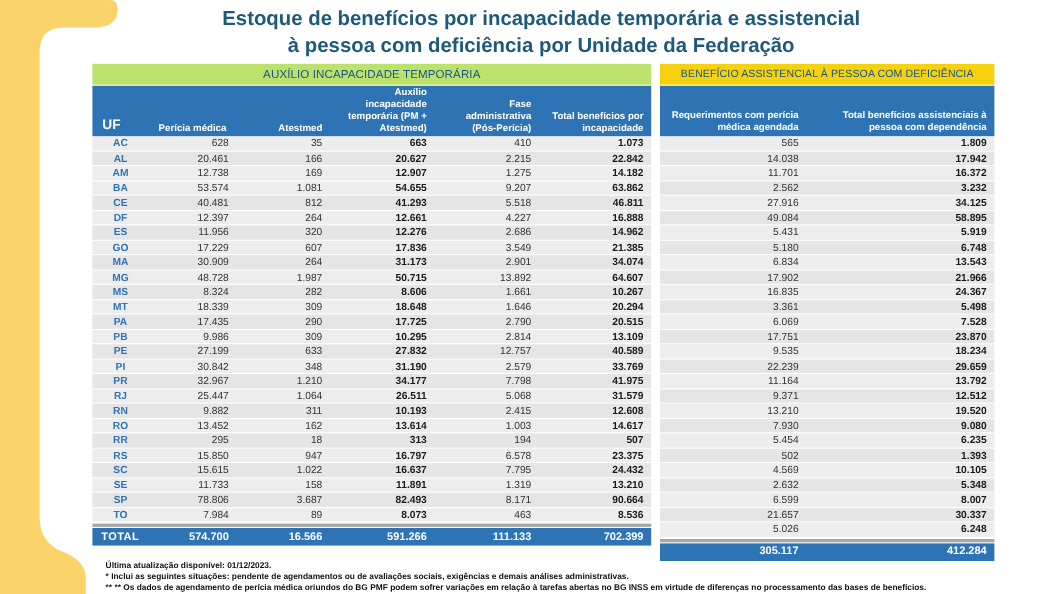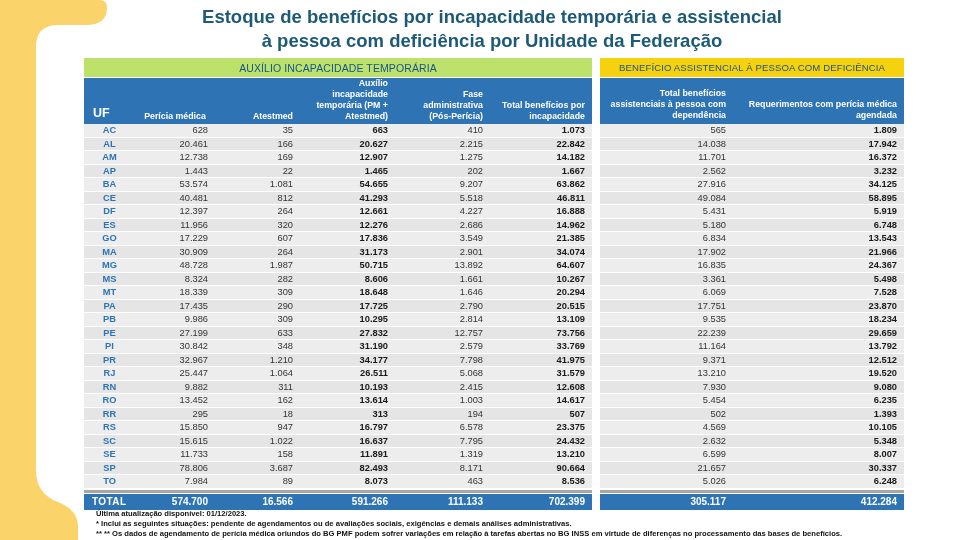--- a/index.html
+++ b/index.html
@@ -95,28 +95,20 @@
           <div class="cell b">22.842</div>
         </div>
         <div class="row gray">
           <div class="cell uf">AM</div>
           <div class="cell">12.738</div>
           <div class="cell">169</div>
           <div class="cell b">12.907</div>
           <div class="cell">1.275</div>
           <div class="cell b">14.182</div>
         </div>
-        <div class="row green">
-          <div class="cell uf">AP</div>
-          <div class="cell">1.443</div>
-          <div class="cell">22</div>
-          <div class="cell b">1.465</div>
-          <div class="cell">202</div>
-          <div class="cell b">1.667</div>
-        </div>
         <div class="row gray">
           <div class="cell uf">BA</div>
           <div class="cell">53.574</div>
           <div class="cell">1.081</div>
           <div class="cell b">54.655</div>
           <div class="cell">9.207</div>
           <div class="cell b">63.862</div>
         </div>
         <div class="row green">
           <div class="cell uf">CE</div>
@@ -197,21 +189,21 @@
           <div class="cell b">10.295</div>
           <div class="cell">2.814</div>
           <div class="cell b">13.109</div>
         </div>
         <div class="row green">
           <div class="cell uf">PE</div>
           <div class="cell">27.199</div>
           <div class="cell">633</div>
           <div class="cell b">27.832</div>
           <div class="cell">12.757</div>
-          <div class="cell b">73.756</div>
+          <div class="cell b">40.589</div>
         </div>
         <div class="row gray">
           <div class="cell uf">PI</div>
           <div class="cell">30.842</div>
           <div class="cell">348</div>
           <div class="cell b">31.190</div>
           <div class="cell">2.579</div>
           <div class="cell b">33.769</div>
         </div>
         <div class="row green">
@@ -302,22 +294,22 @@
       <div class="tc">16.566</div>
       <div class="tc">591.266</div>
       <div class="tc">111.133</div>
       <div class="tc">702.399</div>
     </div>
   </div>
 
   <div class="sec right">
     <div class="band yellow">BENEFÍCIO ASSISTENCIAL À PESSOA COM DEFICIÊNCIA</div>
     <div class="hdr">
+      <div class="hc">Requerimentos com perícia médica agendada</div>
       <div class="hc">Total benefícios assistenciais à pessoa com dependência</div>
-      <div class="hc">Requerimentos com perícia médica agendada</div>
     </div>
     <div class="body">
         <div class="row gray">
           <div class="cell">565</div>
           <div class="cell b">1.809</div>
         </div>
         <div class="row green">
           <div class="cell">14.038</div>
           <div class="cell b">17.942</div>
         </div>

